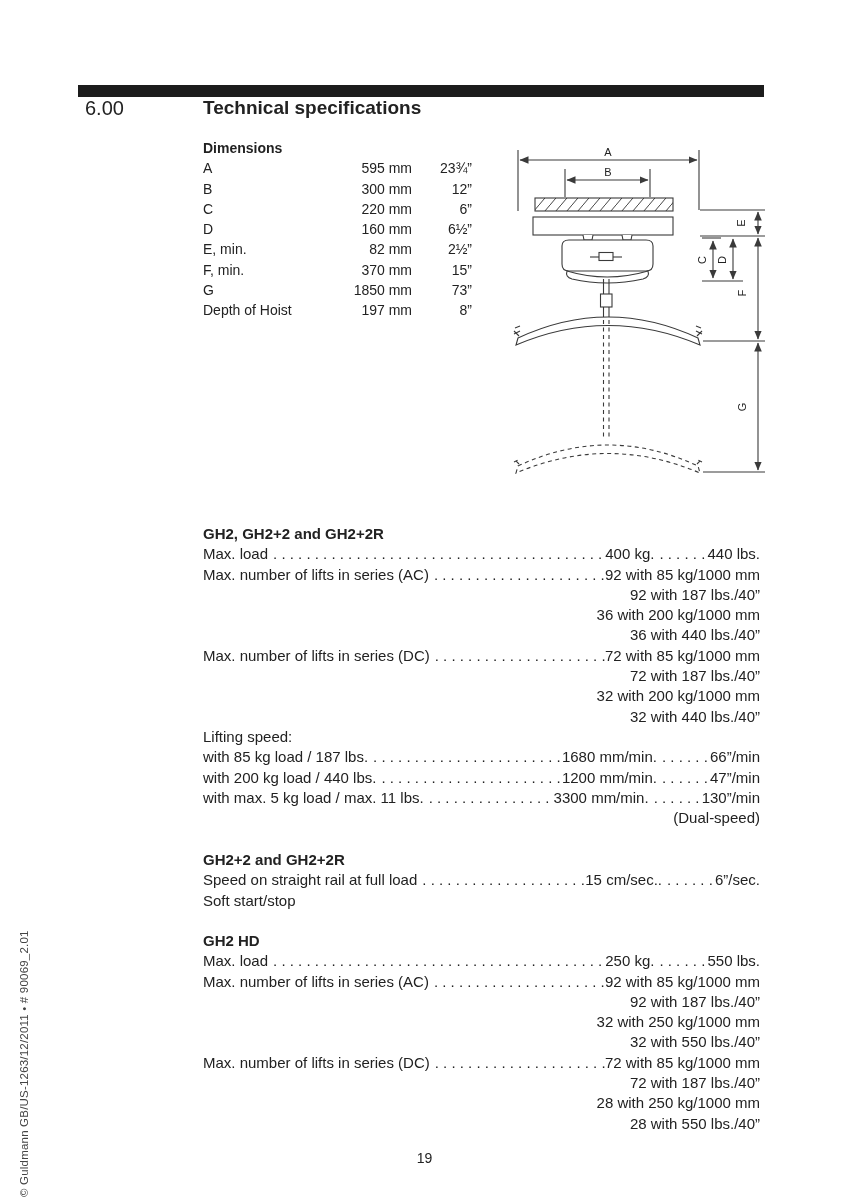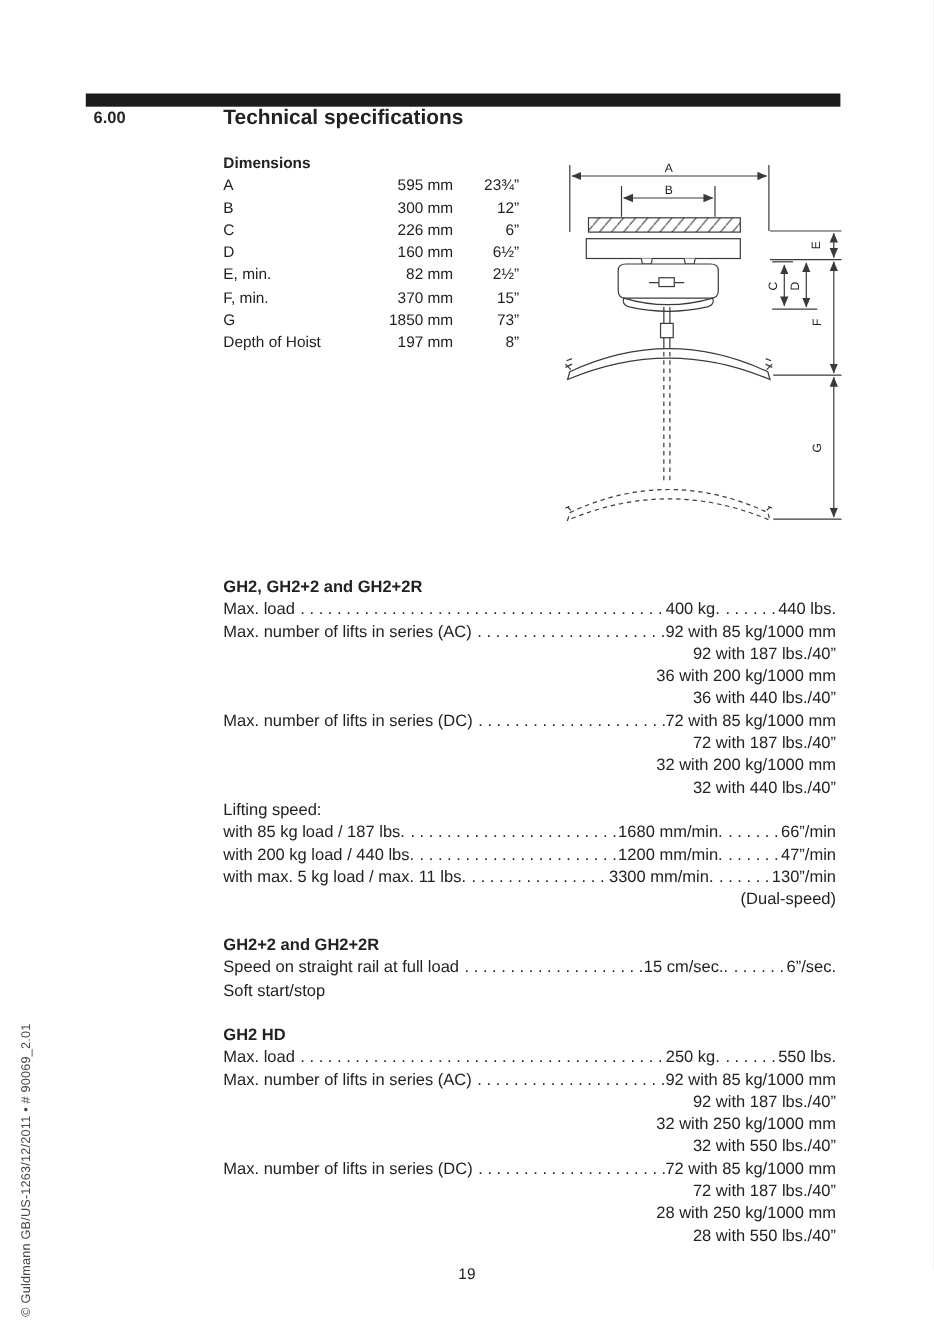--- a/index.html
+++ b/index.html
@@ -3,21 +3,21 @@
 <meta charset="utf-8">
 <style>
   html,body{margin:0;padding:0;background:#888;}
   .page{
     position:relative;width:849px;height:1200px;background:#ffffff;
     font-family:"Liberation Sans","DejaVu Sans",sans-serif;color:#222;
     overflow:hidden;margin:0 auto;
   }
   
   .header-rule{position:absolute;left:78px;top:85px;width:686px;height:12px;background:#1c1c1c;}
-  .hdr-num{position:absolute;left:85px;top:100px;font-size:15px;font-weight:bold;line-height:16px;}
+  .hdr-num{position:absolute;left:85px;top:100px;font-size:20px;font-weight:normal;line-height:16px;}
   .hdr-title{position:absolute;left:203px;top:100px;font-size:19px;font-weight:bold;line-height:16px;}
   
   .dims{position:absolute;left:203px;top:138px;width:280px;font-size:14px;line-height:20.3px;}
   .dims-title{font-weight:bold;}
   .dim-row{display:flex;}
   .dim-label{width:112px;flex:0 0 auto;}
   .dim-mm{width:97px;flex:0 0 auto;text-align:right;white-space:pre;}
   .dim-inch{width:60px;flex:0 0 auto;text-align:right;white-space:pre;}
   
   .diagram{position:absolute;left:495px;top:140px;width:295px;height:355px;}
@@ -51,21 +51,21 @@
           <span class="dim-mm">595 mm</span>
           <span class="dim-inch">23¾”</span>
         </div>
         <div class="dim-row">
           <span class="dim-label">B</span>
           <span class="dim-mm">300 mm</span>
           <span class="dim-inch">12”</span>
         </div>
         <div class="dim-row">
           <span class="dim-label">C</span>
-          <span class="dim-mm">226 mm</span>
+          <span class="dim-mm">220 mm</span>
           <span class="dim-inch">6”</span>
         </div>
         <div class="dim-row">
           <span class="dim-label">D</span>
           <span class="dim-mm">160 mm</span>
           <span class="dim-inch">6½”</span>
         </div>
         <div class="dim-row">
           <span class="dim-label">E, min.</span>
           <span class="dim-mm">82 mm</span>

